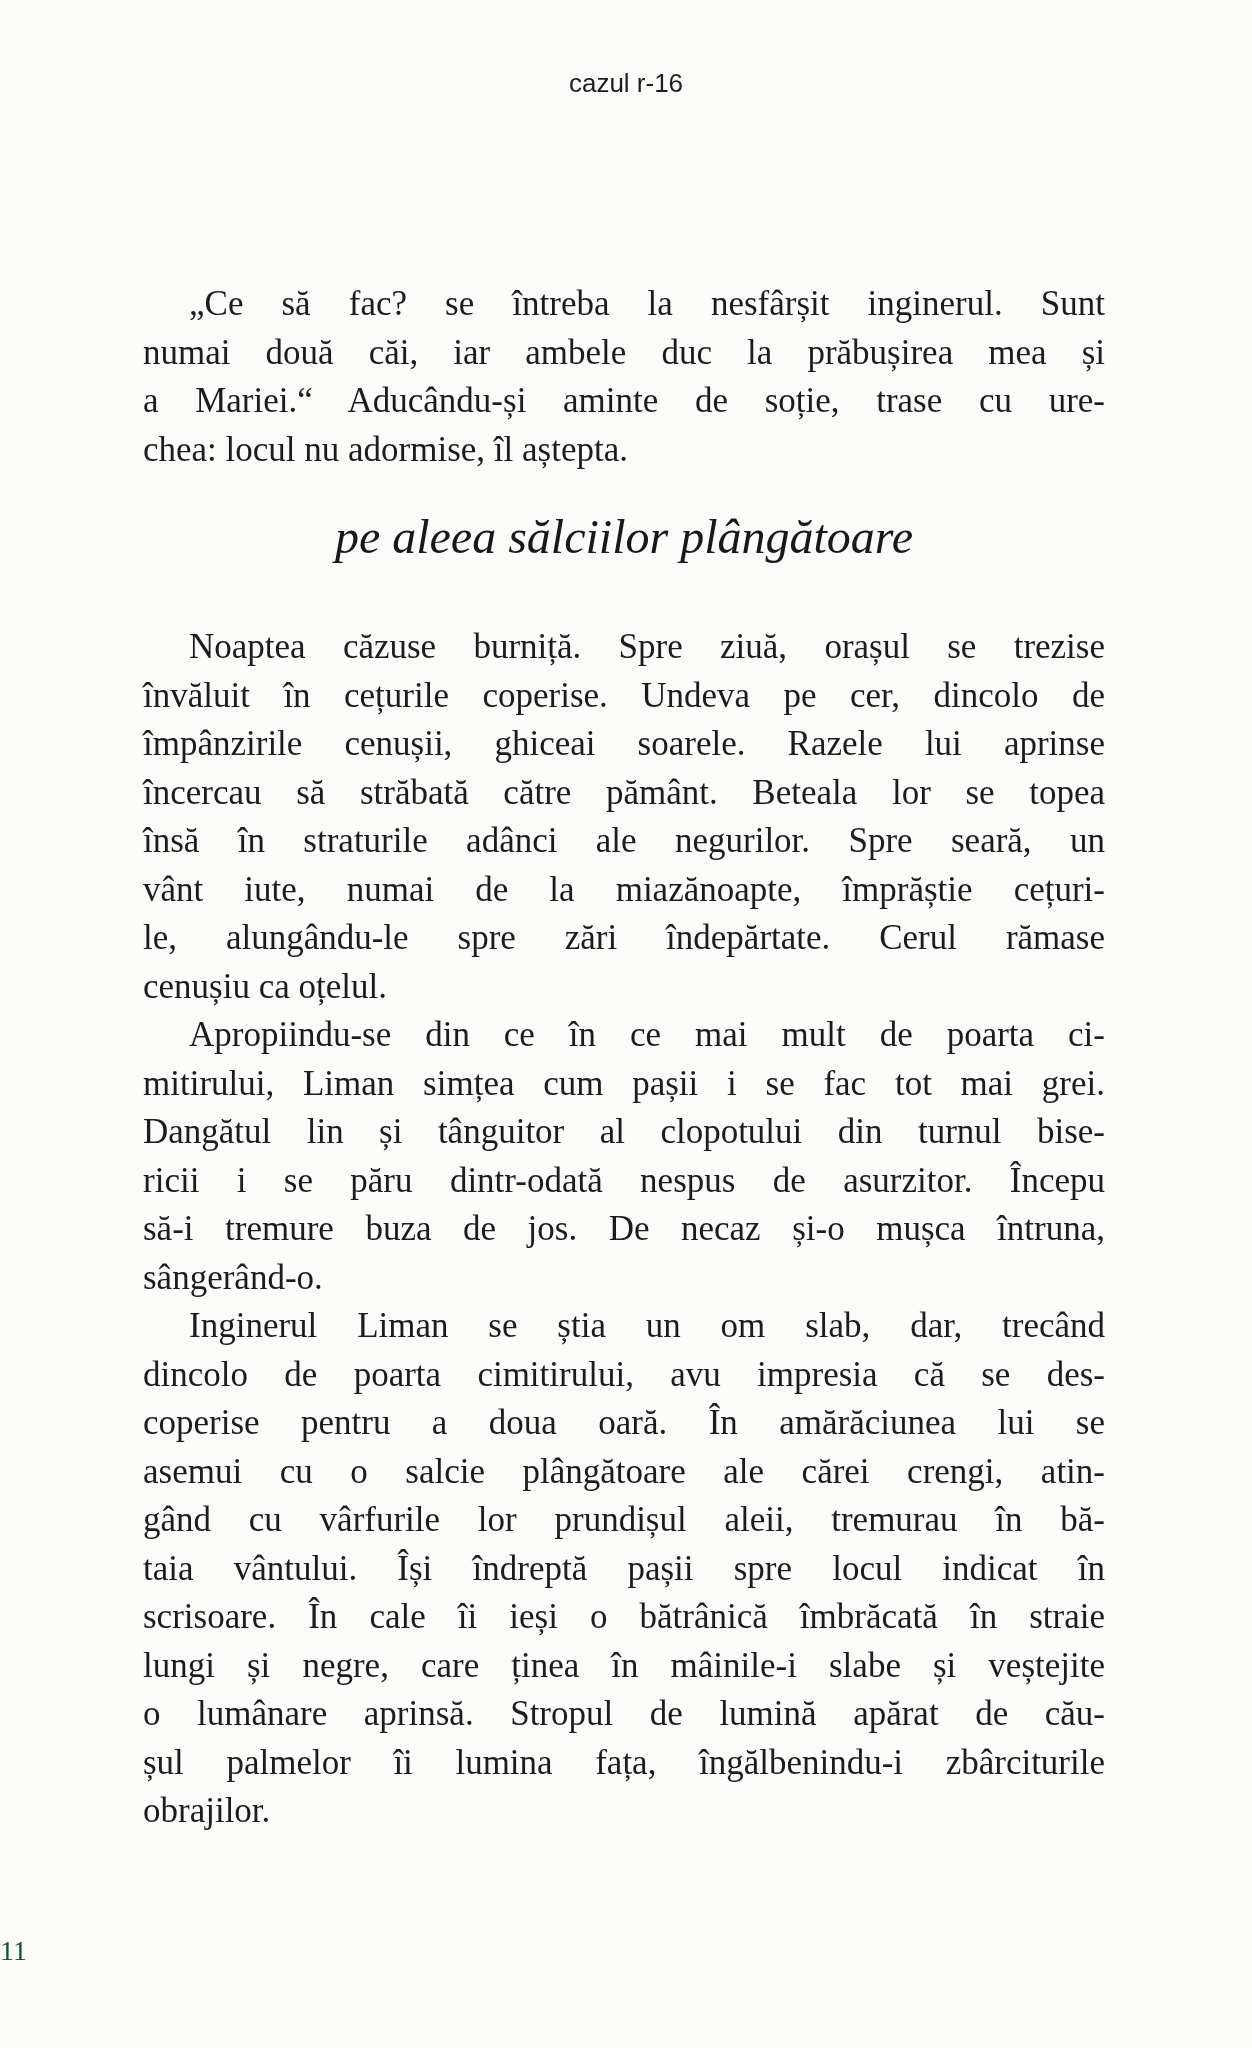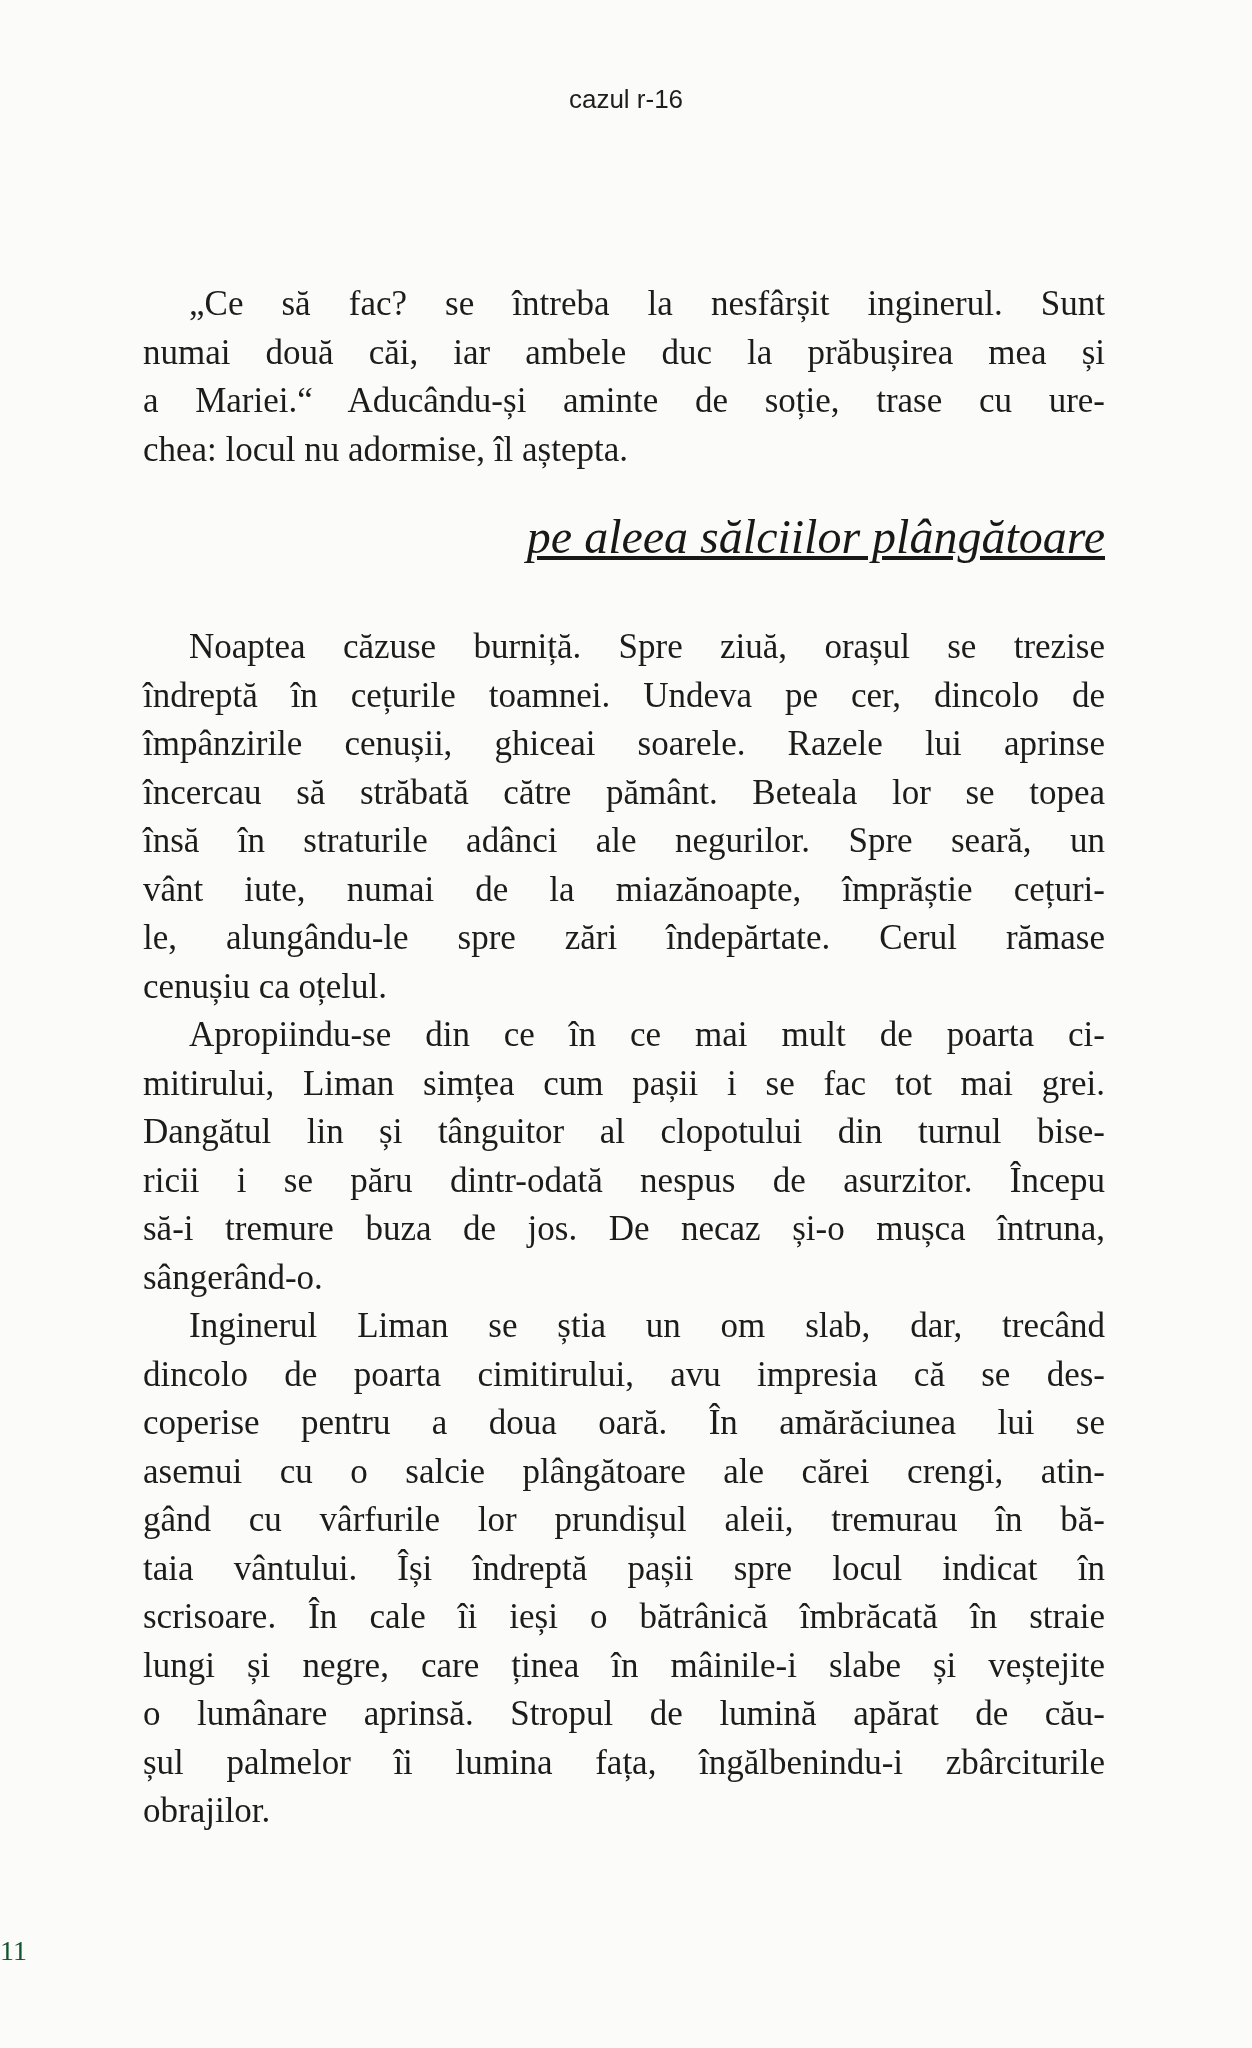--- a/index.html
+++ b/index.html
@@ -12,21 +12,21 @@
     width: 1252px;
     height: 2048px;
     margin: 0 auto;
     background: #fbfbfa;
     color: #1c1c1c;
     font-family: "Liberation Serif", "DejaVu Serif", serif;
     overflow: hidden;
   }
   .running-header {
     position: absolute;
-    top: 84px;
+    top: 68px;
     left: 0;
     width: 100%;
     text-align: center;
     font-family: "Liberation Sans", "DejaVu Sans", sans-serif;
     font-size: 26px;
     line-height: 30px;
     color: #1e1e1e;
   }
   .textcol {
     position: absolute;
@@ -44,25 +44,24 @@
   .pline.indent {
     text-indent: 46px;
   }
   .pline.last {
     text-align-last: left;
   }
   .section-heading {
     font-style: italic;
     font-size: 48px;
     line-height: 58px;
-    text-align: right;
+    text-align: center;
     margin-top: 34px;
     margin-bottom: 57px;
     color: #181818;
-    text-decoration: underline;
   }
   .pagenum {
     position: absolute;
     top: 1934px;
     left: 0;
     width: 100%;
     text-align: left;
     font-size: 28px;
     line-height: 34px;
     color: #14532d;
@@ -81,21 +80,21 @@
       <div class="pline indent">„Ce să fac? se întreba la nesfârșit inginerul. Sunt</div>
       <div class="pline">numai două căi, iar ambele duc la prăbușirea mea și</div>
       <div class="pline">a Mariei.“ Aducându-și aminte de soție, trase cu ure-</div>
       <div class="pline last">chea: locul nu adormise, îl aștepta.</div>
     </div>
 
     <div class="section-heading">pe aleea sălciilor plângătoare</div>
 
     <div class="para">
       <div class="pline indent">Noaptea căzuse burniță. Spre ziuă, orașul se trezise</div>
-      <div class="pline">îndreptă în cețurile toamnei. Undeva pe cer, dincolo de</div>
+      <div class="pline">învăluit în cețurile coperise. Undeva pe cer, dincolo de</div>
       <div class="pline">împânzirile cenușii, ghiceai soarele. Razele lui aprinse</div>
       <div class="pline">încercau să străbată către pământ. Beteala lor se topea</div>
       <div class="pline">însă în straturile adânci ale negurilor. Spre seară, un</div>
       <div class="pline">vânt iute, numai de la miazănoapte, împrăștie cețuri-</div>
       <div class="pline">le, alungându-le spre zări îndepărtate. Cerul rămase</div>
       <div class="pline last">cenușiu ca oțelul.</div>
     </div>
 
     <div class="para">
       <div class="pline indent">Apropiindu-se din ce în ce mai mult de poarta ci-</div>

